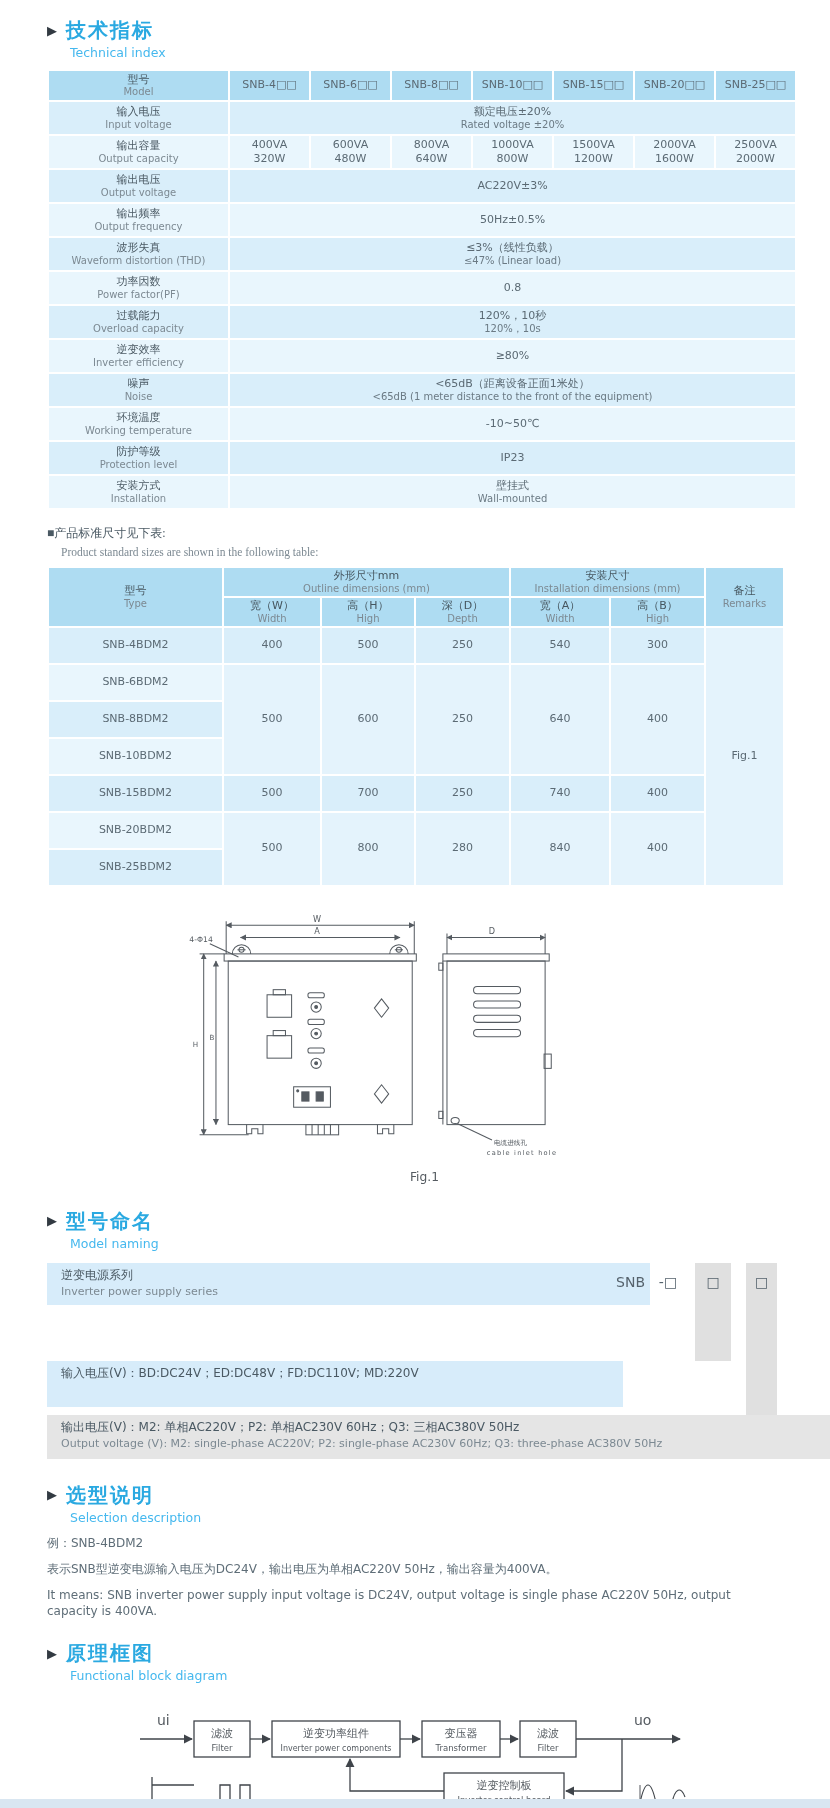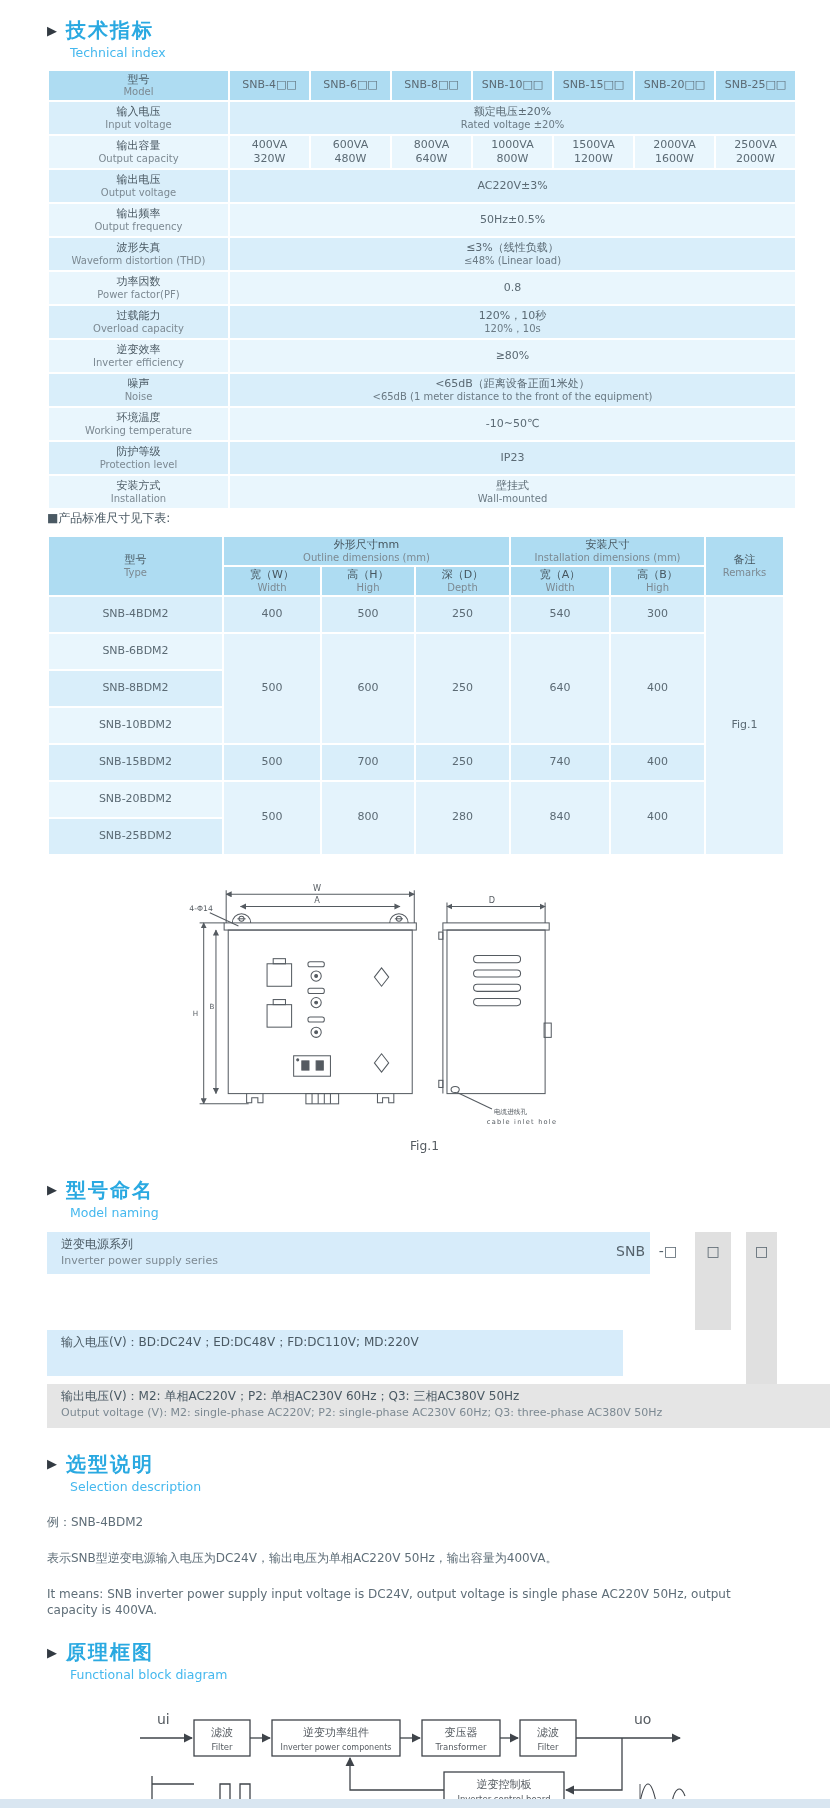--- a/index.html
+++ b/index.html
@@ -25,41 +25,41 @@
   .cn{font-size:11px;color:#4a5963;line-height:1.25;}
   .en{font-size:10px;color:#7c8992;line-height:1.2;}
   .hd .cn{color:#46565f;}
   .val{font-size:11px;color:#5b6a74;line-height:1.3;}
   .val2{font-size:10px;color:#6b7a84;line-height:1.25;}
   .t1 td{height:30px;}
   .t1 th{height:27px;}
   .t2 td{height:33px;}
   .modname{font-size:11px;color:#5b6a74;}
 
-  .note{}
+  .note{margin-top:15px;font-family:Liberation Serif, serif;}
   .note .n1{font-size:12px;color:#4a5963;}
   .note .n2{font-size:11.5px;color:#7c8992;margin:4px 0 0 14px;}
 
   
   .figwrap{margin:26px 0 0 140px;width:430px;}
 
   
   .nm{position:relative;width:736px;height:196px;margin-top:12px;}
   .band{position:absolute;left:0;box-sizing:border-box;padding:5px 0 0 14px;}
   .b-blue{background:#d7ecfa;}
   .b-gray{background:#e5e5e5;}
   .band .cn{font-size:12px;}
   .band .en{font-size:11px;margin-top:2px;}
   .strip{position:absolute;top:0;background:#e0e0e0;}
   .code{position:absolute;font-size:14px;color:#55626c;top:11px;text-align:center;}
   .code-snb{text-align:right;}
 
   
   .sel{margin-top:6px;}
-  .sel div{font-size:12px;color:#5f6e78;margin:20px 0;line-height:1.35;}
+  .sel div{font-size:12px;color:#5f6e78;margin:10px 0;line-height:1.35;}
 
   .diagwrap{margin:8px 0 0 85px;}
 
   .footbar{position:absolute;left:0;bottom:0;width:830px;height:9px;background:#d9e6f1;}
 
   svg text{fill:#555b61;}
 </style>
 </head>
 <body>
 
@@ -167,21 +167,21 @@
               <div class="val">50Hz±0.5%</div>
             </td>
           </tr>
           <tr>
             <td class="alt0">
               <div class="cn">波形失真</div>
               <div class="en">Waveform distortion (THD)</div>
             </td>
             <td class="alt0" colspan="7">
               <div class="val">≤3%（线性负载）</div>
-              <div class="val2">≤48% (Linear load)</div>
+              <div class="val2">≤47% (Linear load)</div>
             </td>
           </tr>
           <tr>
             <td class="alt1">
               <div class="cn">功率因数</div>
               <div class="en">Power factor(PF)</div>
             </td>
             <td class="alt1" colspan="7">
               <div class="val">0.8</div>
             </td>
@@ -241,20 +241,21 @@
             <td class="alt1" colspan="7">
               <div class="val">壁挂式</div>
               <div class="val2">Wall-mounted</div>
             </td>
           </tr>
         </tbody>
   </table>
 
   <div class="note">
     <div class="n1">■产品标准尺寸见下表:</div>
+    <div class="n2">Product standard sizes are shown in the following table:</div>
   </div>
 
   <table class="t2">
     <colgroup>
           <col style="width:173px">
           <col style="width:96px">
           <col style="width:92px">
           <col style="width:93px">
           <col style="width:98px">
           <col style="width:93px">

